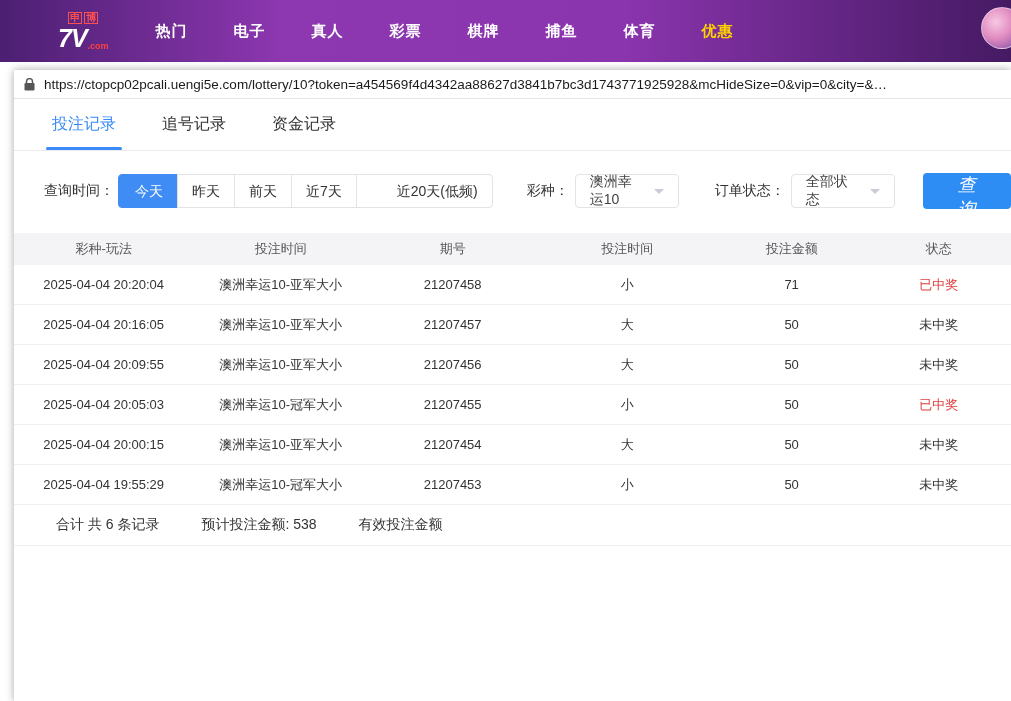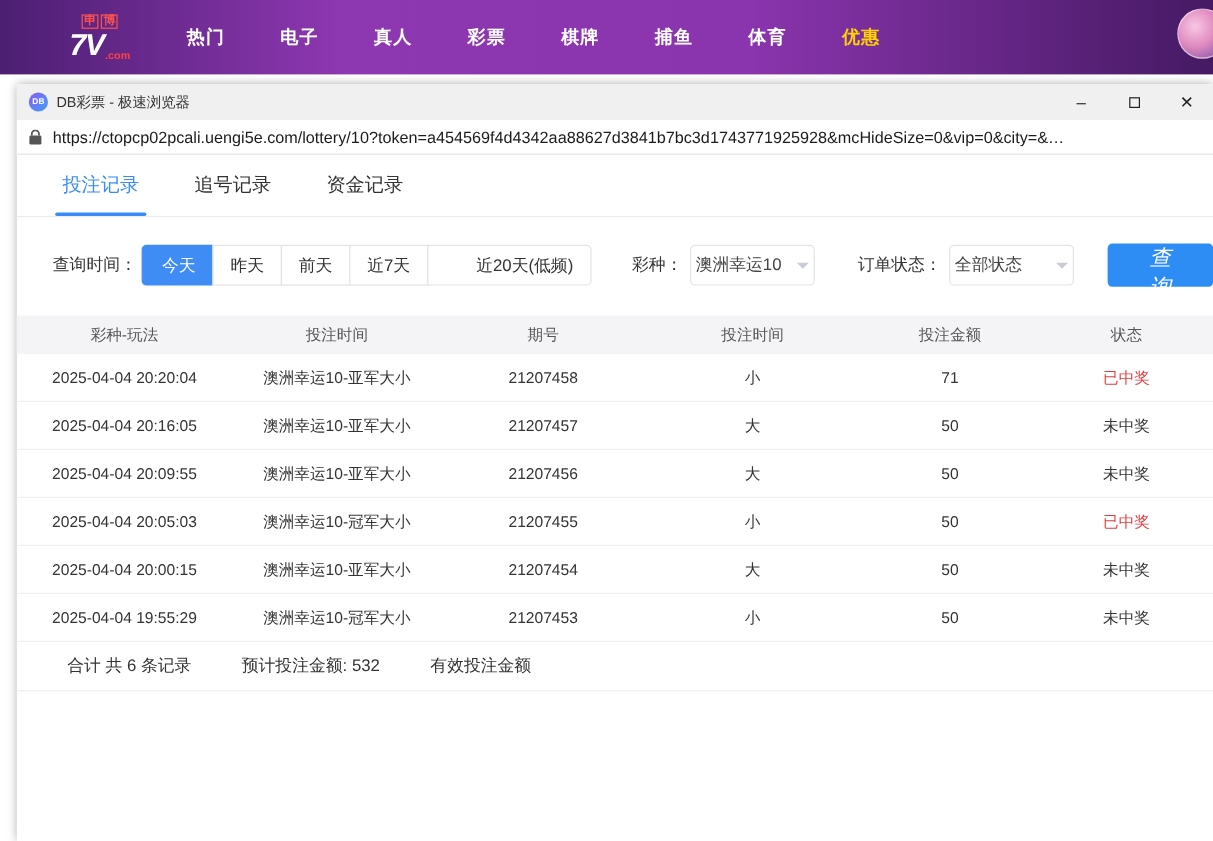--- a/index.html
+++ b/index.html
@@ -91,21 +91,21 @@
     white-space:nowrap;
   }
   .tbtn:first-child{ border-radius:4px 0 0 4px; margin-left:0; }
   .tbtn:last-child{ border-radius:0 4px 4px 0;padding-left:40px; }
   .tbtn.active{ background:#3f8cf5; border-color:#3f8cf5; color:#fff;padding-left:16px; }
   .lbl-lottery{ margin-left:34px; }
   .lbl-status{ margin-left:36px; }
   .select{
     display:flex; align-items:center; justify-content:space-between;
     border:1px solid #e3e3e3; border-radius:4px; height:34px;
-    padding:0 4px; margin-left:6px; min-width:104px; color:#444; cursor:pointer;
+    padding:0 14px; margin-left:6px; min-width:104px; color:#444; cursor:pointer;
   }
   .chevron{
     width:0; height:0; border-left:5px solid transparent;
     border-right:5px solid transparent; border-top:5px solid #c8ccd4; margin-left:12px;
   }
   .search-btn{
     margin-left:28px; background:#2e8df5; color:#fff; border:none; border-radius:4px;
     height:36px; padding:0 33px; font-size:18px; cursor:pointer;font-style:italic;
   }
 
@@ -148,31 +148,20 @@
     <div class="nav-item">棋牌</div>
     <div class="nav-item">捕鱼</div>
     <div class="nav-item">体育</div>
     <div class="nav-item highlight">优惠</div>
   </div>
   <div class="avatar"></div>
 </div>
 
 <div class="window">
 
-  <div class="titlebar">
-    <div class="app-icon">DB</div>
-    <span>DB彩票 - 极速浏览器</span>
-    <div class="win-controls">
-      <div class="win-btn">–</div>
-      <div class="win-btn">
-          <span class="maximize-box"></span>
-        </div>
-      <div class="win-btn">✕</div>
-    </div>
-  </div>
 
   <div class="urlbar">
     <span class="lock-icon">
       <svg width="11" height="13" viewBox="0 0 11 13">
         <rect x="0.5" y="5" width="10" height="7.5" rx="1.2" fill="#555"></rect>
         <path d="M2.5 5 V3.6 a3 3 0 0 1 6 0 V5" stroke="#555" fill="none" stroke-width="1.5"></path>
       </svg>
     </span>
     <span class="url-text">https://ctopcp02pcali.uengi5e.com/lottery/10?token=a454569f4d4342aa88627d3841b7bc3d1743771925928&amp;mcHideSize=0&amp;vip=0&amp;city=&amp;…</span>
   </div>
@@ -268,17 +257,17 @@
       <div>澳洲幸运10-冠军大小</div>
       <div>21207453</div>
       <div>小</div>
       <div>50</div>
       <div><span class="status" data-result="lost">未中奖</span></div>
     </div>
   </div>
 
   <div class="summary">
     <span>合计 共 6 条记录</span>
-    <span>预计投注金额: 532</span>
+    <span>预计投注金额: 538</span>
     <span>有效投注金额</span>
   </div>
 
 </div>
 
 </body></html>

